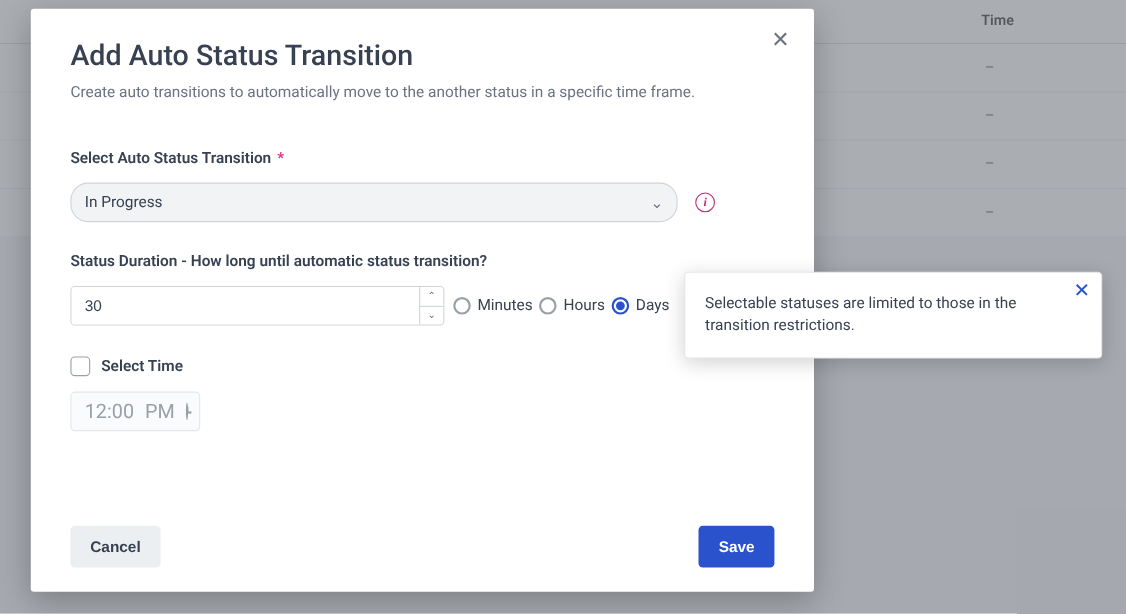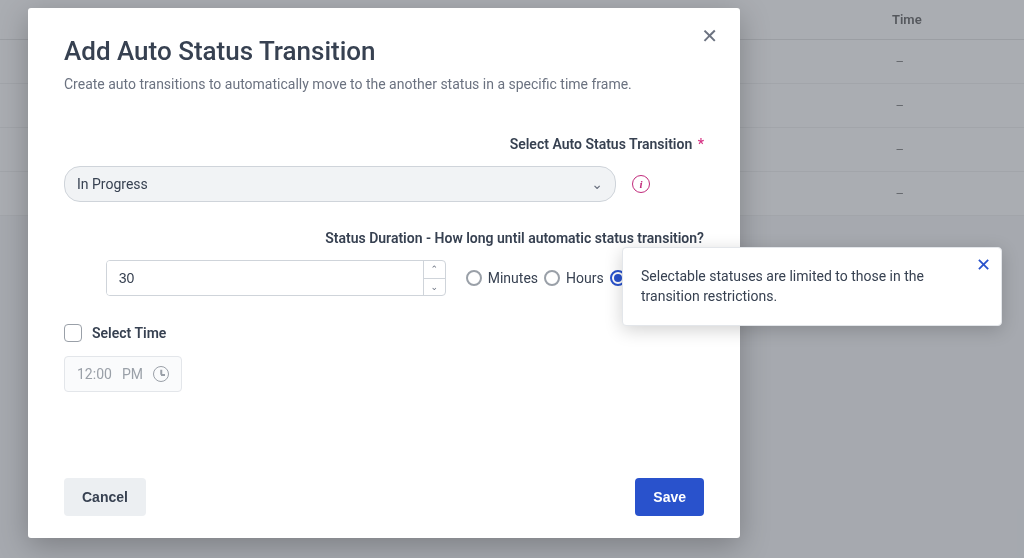--- a/index.html
+++ b/index.html
@@ -81,21 +81,20 @@
       color: #6b7280;
       margin-bottom: 44px;
     }
     .form-section { margin-bottom: 28px; }
     .label {
       font-size: 14px;
       font-weight: 600;
       color: #374151;
       display: block;
       margin-bottom: 14px;
-      text-align: right;
     }
     .req { color: #d63384; margin-left: 2px;}
     .select-row {
       display: flex;
       align-items: center;
       gap: 16px;
     }
     .select-input {
       flex: 0 0 552px;
       height: 36px;
@@ -124,22 +123,21 @@
       display: flex;
       align-items: center;
       justify-content: center;
       cursor: pointer;
       font-style: italic;
       font-family: Georgia, serif;
     }
     .duration-row {
       display: flex;
       align-items: center;
-      gap: 20px;
-      justify-content: center;
+      gap: 8px;
     }
     .number-wrap {
       display: flex;
       align-items: stretch;
       width: 340px;
       height: 36px;
       border: 1px solid #cfd4da;
       border-radius: 4px;
       overflow: hidden;
     }
@@ -216,21 +214,21 @@
       width: 118px;
       height: 36px;
       border: 1px solid #e3e6ea;
       border-radius: 4px;
       background: #fafbfc;
       display: flex;
       align-items: center;
       gap: 10px;
       padding: 0 12px;
       color: #9aa0a8;
-      font-size: 14px;
+      font-size: 18px;
       cursor: not-allowed;
     }
     .clock-icon {
       width: 16px; height: 16px;
       border: 1.5px solid #9aa0a8;
       border-radius: 50%;
       position: relative;
       margin-left: auto;
     }
     .clock-icon::before, .clock-icon::after {

